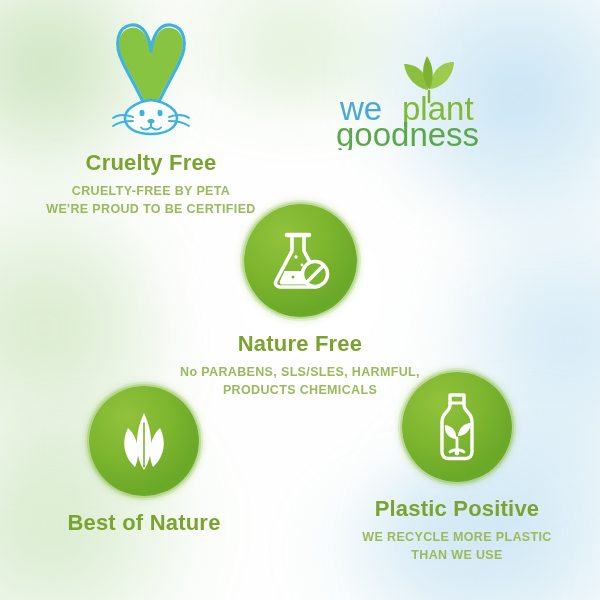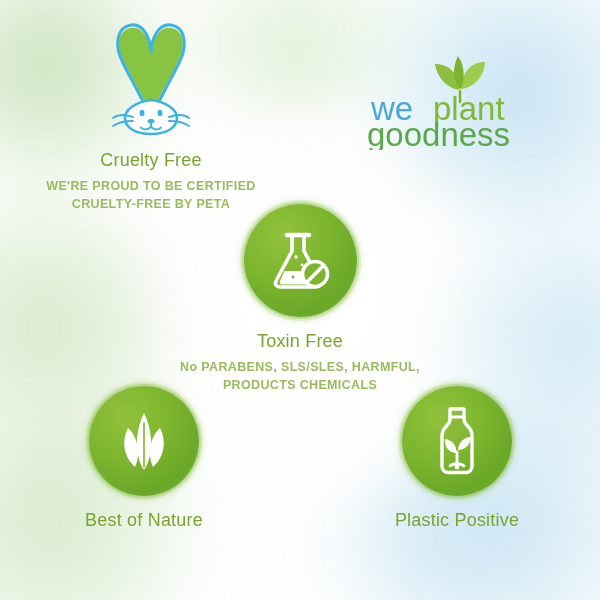--- a/index.html
+++ b/index.html
@@ -70,22 +70,22 @@
   }
 
   
   .badge {
     position: absolute;
     text-align: center;
     z-index: 4;
   }
 
   .badge-title {
-    font-size: 18px;
-    font-weight: normal;
+    font-size: 22px;
+    font-weight: bold;
     color: #7ba32f;
     letter-spacing: 0.2px;
     white-space: nowrap;
   }
 
   .badge-sub {
     margin-top: 6px;
     font-size: 12.5px;
     font-weight: bold;
     color: #9bba5e;
@@ -119,36 +119,35 @@
     pointer-events: none;
   }
 
   .medallion svg { display: block; position: relative; z-index: 2; }
 
   
   #badge-cruelty     { left: 22px;  top: 14px;  width: 258px; }
   #badge-plant       { left: 330px; top: 40px;  width: 258px; }
   #badge-toxin       { left: 170px; top: 204px; width: 260px; }
   #badge-nature      { left: 15px;  top: 386px; width: 258px; }
-  #badge-plastic     { left: 328px; top: 386px; width: 258px; }
+  #badge-plastic     { left: 328px; top: 372px; width: 258px; }
 
   
   .bunny-wrap {
     height: 122px;
     display: flex;
     align-items: flex-end;
     justify-content: center;
   }
 
   
   .wpg {
     height: 112px;
     display: flex;
     align-items: center;
-    justify-content: center;
   }
 
   
   .icon-gap-lg { height: 14px; }
   .icon-gap-sm { height: 11px; }
 </style>
 </head>
 <body>
 
 <div id="poster">
@@ -193,22 +192,22 @@
         <path d="M72 99 C81 96 88 97 92 100" fill="none" stroke="#3fb3e0" stroke-width="2" stroke-linecap="round"></path>
         <path d="M72 103 C81 103 88 105 92 108" fill="none" stroke="#3fb3e0" stroke-width="2" stroke-linecap="round"></path>
       </svg>
     </div>
 
     <div class="icon-gap-lg"></div>
 
     <div class="badge-title">Cruelty Free</div>
 
     <div class="badge-sub">
+      <span class="sub-line">CRUELTY-FREE BY PETA</span>
       <span class="sub-line">WE'RE PROUD TO BE CERTIFIED</span>
-      <span class="sub-line">CRUELTY-FREE BY PETA</span>
     </div>
   </div>
 
   <div class="badge" id="badge-plant">
 
     <div class="wpg">
       <svg width="196" height="108" viewBox="0 0 196 108" aria-hidden="true">
 
         <g>
           <path d="M98 48 C86 46 76 36 74 22 C88 22 97 31 98 46 Z" fill="#8cbf3f"></path>
@@ -245,21 +244,21 @@
         <circle cx="37" cy="39" r="1.4" fill="#ffffff"></circle>
         <circle cx="28" cy="51" r="1.5" fill="#7cb52e"></circle>
 
         <circle cx="50" cy="48" r="12.5" fill="#7cb52e" stroke="#ffffff" stroke-width="3.6"></circle>
         <path d="M42 56 L58 40" stroke="#ffffff" stroke-width="3.6" stroke-linecap="round"></path>
       </svg>
     </div>
 
     <div class="icon-gap-lg"></div>
 
-    <div class="badge-title">Toxin Free</div>
+    <div class="badge-title">Nature Free</div>
 
     <div class="badge-sub">
       <span class="sub-line">No PARABENS, SLS/SLES, HARMFUL,</span>
       <span class="sub-line">PRODUCTS CHEMICALS</span>
     </div>
   </div>
 
   <div class="badge" id="badge-nature">
 
     <div class="medallion" style="width:110px;height:110px;">
@@ -300,15 +299,19 @@
 
         <path d="M24 61 C27 58 35 58 38 61" fill="none" stroke="#ffffff" stroke-width="2.8" stroke-linecap="round"></path>
         <circle cx="31" cy="62" r="2.4" fill="#ffffff"></circle>
       </svg>
     </div>
 
     <div class="icon-gap-lg"></div>
 
     <div class="badge-title">Plastic Positive</div>
 
+    <div class="badge-sub">
+      <span class="sub-line">WE RECYCLE MORE PLASTIC</span>
+      <span class="sub-line">THAN WE USE</span>
+    </div>
   </div>
 
 </div>
 
 </body></html>

